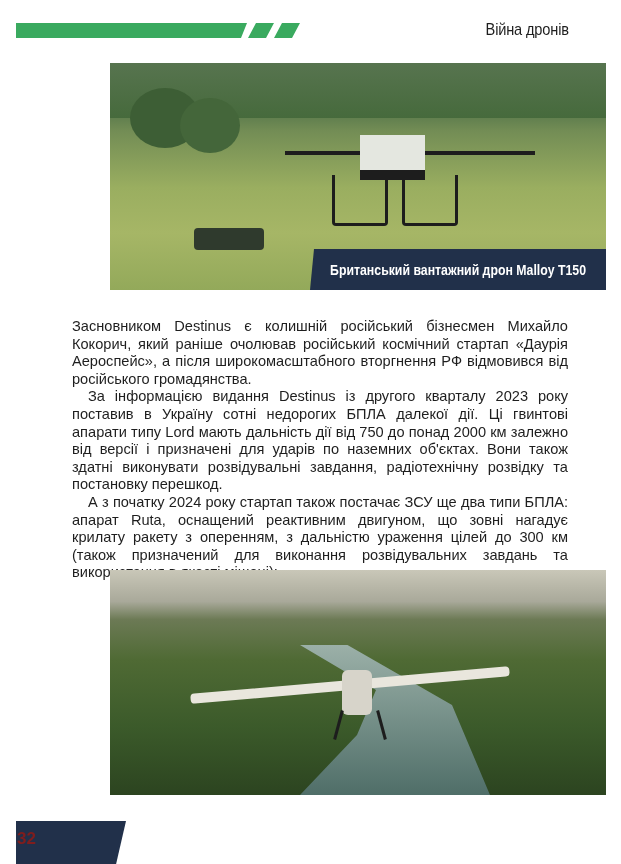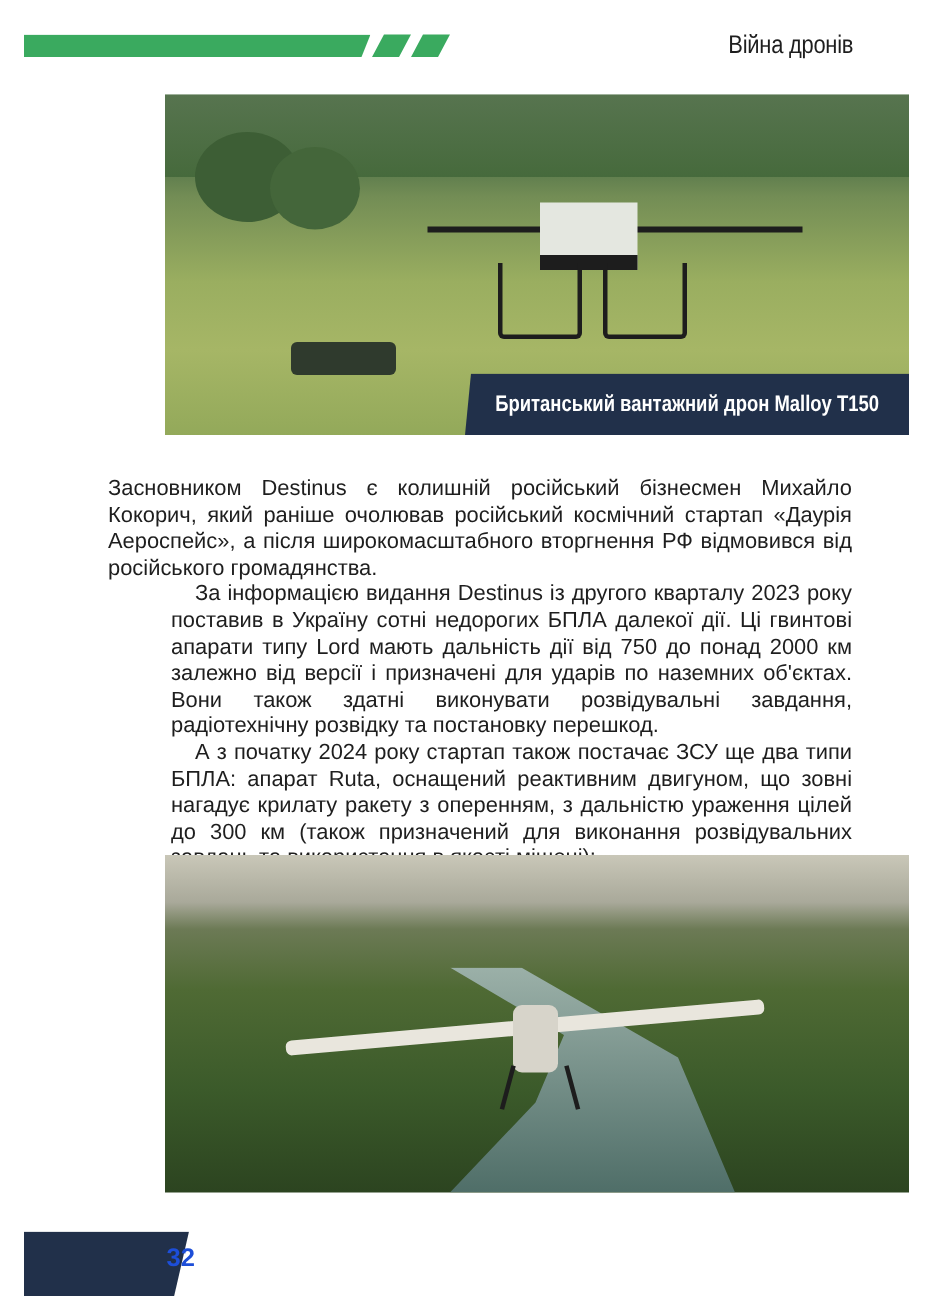--- a/index.html
+++ b/index.html
@@ -9,23 +9,23 @@
   .hdr-title{position:absolute;right:52px;top:20px;font-size:17px;color:#1e1e1e;letter-spacing:-0.2px;transform:scaleX(0.86);transform-origin:right center;white-space:nowrap;}
   .photo{position:absolute;left:72px;width:496px;overflow:hidden;margin-left:38px;}
   .photo1{top:63px;height:227px;background:linear-gradient(180deg,#6f8e6a 0%,#4f7148 18%,#738d55 30%,#9aae60 55%,#a6b666 75%,#93a95a 100%);}
   .photo2{top:570px;height:225px;background:linear-gradient(180deg,#c9c7b8 0%,#a9a99a 14%,#6c7a55 22%,#4f6a34 40%,#3b5a2a 70%,#2c4420 100%);}
   .caption{position:absolute;right:0;bottom:0;background:#21304a;color:#ffffff;font-weight:bold;font-size:15px;display:flex;align-items:center;justify-content:center;white-space:nowrap;}
   .cap1{width:296px;height:41px;clip-path:polygon(4px 0,100% 0,100% 100%,0 100%);}
   .cap2{width:255px;height:42px;clip-path:polygon(3px 0,100% 0,100% 100%,0 100%);}
   .cap-text{display:inline-block;transform:scaleX(0.82);}
   .body-text{position:absolute;left:72px;top:318px;width:496px;font-size:14.6px;line-height:17.6px;text-align:justify;}
   .body-text p{margin:0;}
-  .body-text p.indent{text-indent:16px;margin-left:42px;}
+  .body-text p.indent{text-indent:16px;}
   .pg{position:absolute;left:16px;top:821px;width:110px;height:43px;background:#21304a;clip-path:polygon(0 0,100% 0,91% 100%,0 100%);}
-  .pg-num{position:absolute;left:4px;width:126px;top:829px;text-align:right;color:#1d4ed8;font-weight:bold;font-size:17px;padding-right:2px;}
+  .pg-num{position:absolute;left:17px;width:126px;top:829px;text-align:left;color:#7f1d1d;font-weight:bold;font-size:17px;padding-right:2px;}
   
   .tree{position:absolute;border-radius:50%;background:#3d5e35;}
   .drone-body{position:absolute;background:#1d1d1d;}
   .wing{position:absolute;background:#e9e6dd;border-radius:4px;}
   .river{position:absolute;background:linear-gradient(180deg,#9bb0a8,#4f6e68);}
 </style>
 </head>
 <body>
 
 <div class="hdr-bar"></div>

